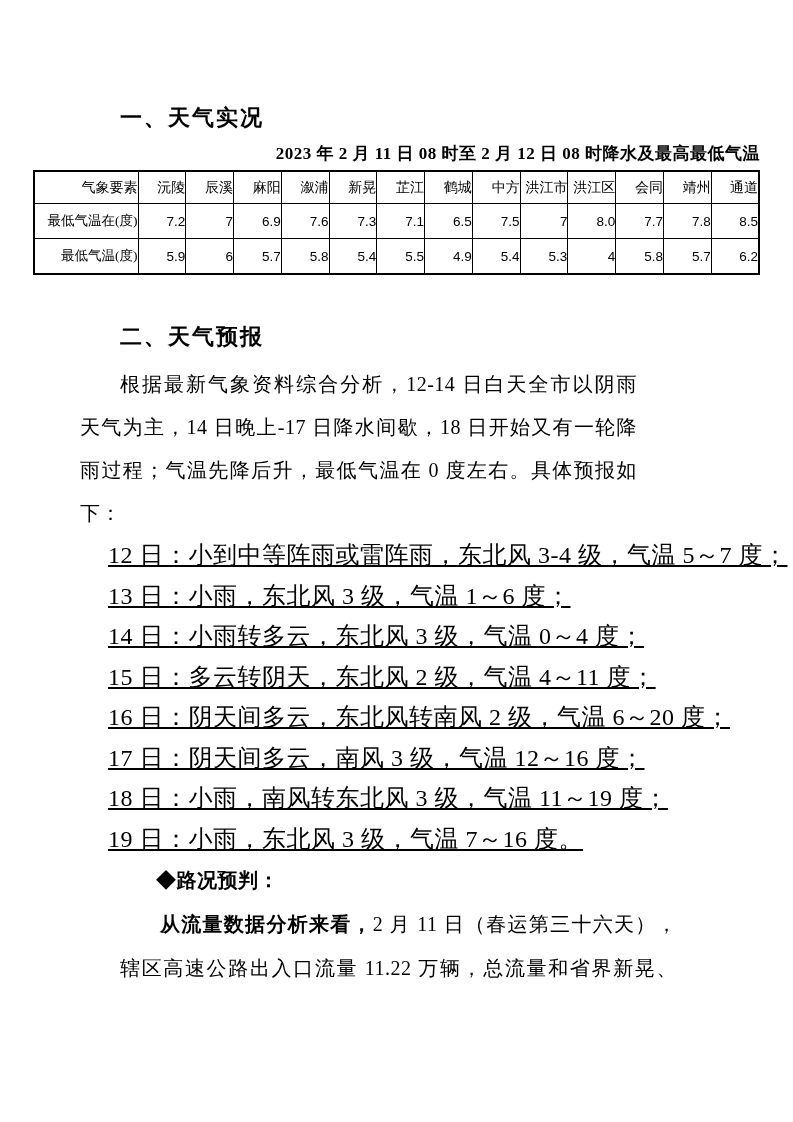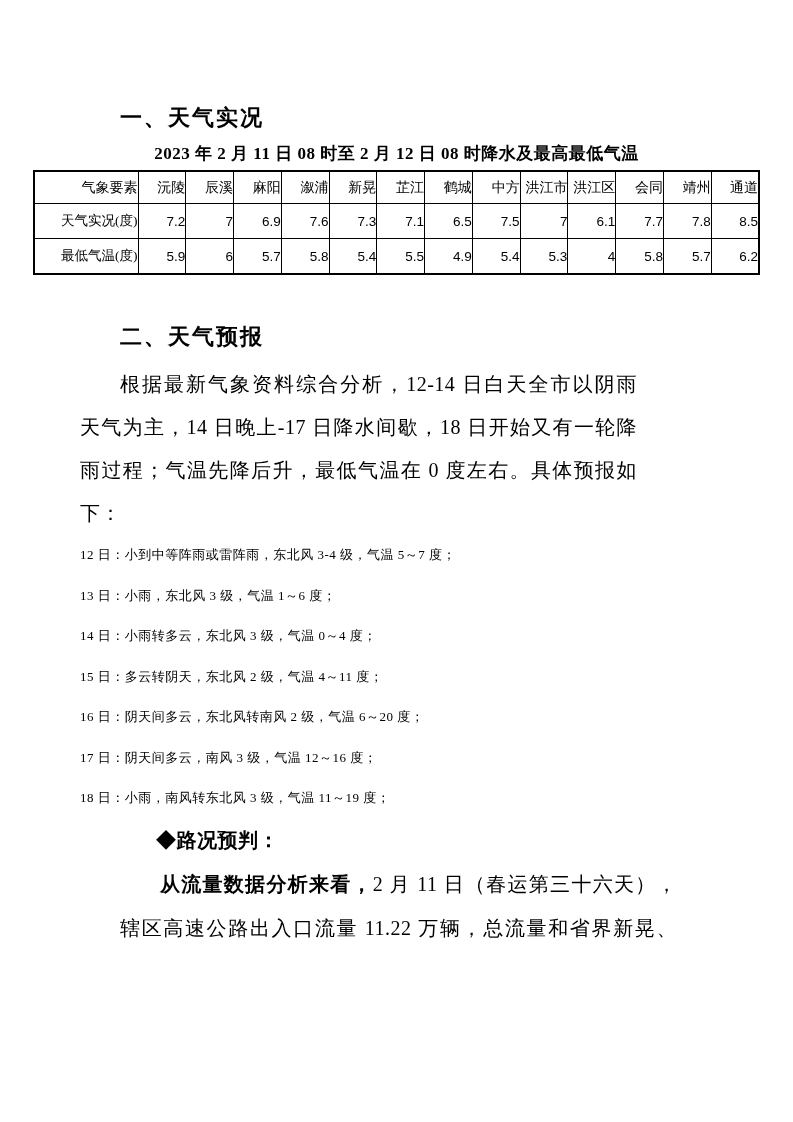--- a/index.html
+++ b/index.html
@@ -11,21 +11,21 @@
   }
   .page { position: relative; width: 793px; height: 1122px; }
 
   .h1 {
     margin: 103px 0 0 120px;
     font-size: 22px; font-weight: bold;
     letter-spacing: 2px;
   }
   .table-title {
     width: 727px; margin: 9px 0 0 33px;
-    text-align: center;
+    text-align: right;
     font-size: 17px; font-weight: bold;
     letter-spacing: 0.5px;
   }
   table.weather {
     margin: 5px 0 0 33px;
     width: 727px;
     border-collapse: collapse;
     table-layout: fixed;
     border: 2px solid #000;
   }
@@ -47,23 +47,24 @@
     letter-spacing: 2px;
   }
   .para {
     width: 557px; margin: 11px 0 0 80px;
     font-size: 20px; line-height: 43px;
     letter-spacing: 0.5px;
   }
   .para .jline { text-align: justify; text-align-last: justify; }
   .para .indent { text-indent: 40px; }
   .forecast-list {
-    margin: 0 0 0 80px;
-    font-size: 13px; line-height: 40.5px;
+    margin: 0 0 0 108px;
+    font-size: 24px; line-height: 40.5px;
     letter-spacing: 0.5px;
+    text-decoration: underline;
   }
   .road-heading {
     margin: 0 12px 0 156px;
     font-size: 20px; font-weight: bold;
     line-height: 43px; letter-spacing: 0.5px;
   }
   .road-para {
     width: 557px; margin: 0 0 0 120px;
     font-size: 20px; line-height: 44px;
     letter-spacing: 0.5px;
@@ -109,31 +110,31 @@
         <td>芷江</td>
         <td>鹤城</td>
         <td>中方</td>
         <td>洪江市</td>
         <td>洪江区</td>
         <td>会同</td>
         <td>靖州</td>
         <td>通道</td>
       </tr>
       <tr class="drow">
-        <td>天气实况(度)</td>
+        <td>最低气温在(度)</td>
         <td class="num">7.2</td>
         <td class="num">7</td>
         <td class="num">6.9</td>
         <td class="num">7.6</td>
         <td class="num">7.3</td>
         <td class="num">7.1</td>
         <td class="num">6.5</td>
         <td class="num">7.5</td>
         <td class="num">7</td>
-        <td class="num">6.1</td>
+        <td class="num">8.0</td>
         <td class="num">7.7</td>
         <td class="num">7.8</td>
         <td class="num">8.5</td>
       </tr>
       <tr class="drow">
         <td>最低气温(度)</td>
         <td class="num">5.9</td>
         <td class="num">6</td>
         <td class="num">5.7</td>
         <td class="num">5.8</td>
@@ -160,20 +161,21 @@
   </div>
 
   <div class="forecast-list">
     <div>12 日：小到中等阵雨或雷阵雨，东北风 3-4 级，气温 5～7 度；</div>
     <div>13 日：小雨，东北风 3 级，气温 1～6 度；</div>
     <div>14 日：小雨转多云，东北风 3 级，气温 0～4 度；</div>
     <div>15 日：多云转阴天，东北风 2 级，气温 4～11 度；</div>
     <div>16 日：阴天间多云，东北风转南风 2 级，气温 6～20 度；</div>
     <div>17 日：阴天间多云，南风 3 级，气温 12～16 度；</div>
     <div>18 日：小雨，南风转东北风 3 级，气温 11～19 度；</div>
+    <div>19 日：小雨，东北风 3 级，气温 7～16 度。</div>
   </div>
 
   <div class="road-heading">◆路况预判：</div>
 
   <div class="road-para">
     <div class="jline indent"><span class="bold">从流量数据分析来看，</span><span>2 月 11 日（春运第三十六天），</span></div>
     <div class="jline">辖区高速公路出入口流量 11.22 万辆，总流量和省界新晃、</div>
   </div>
 
 </div>

